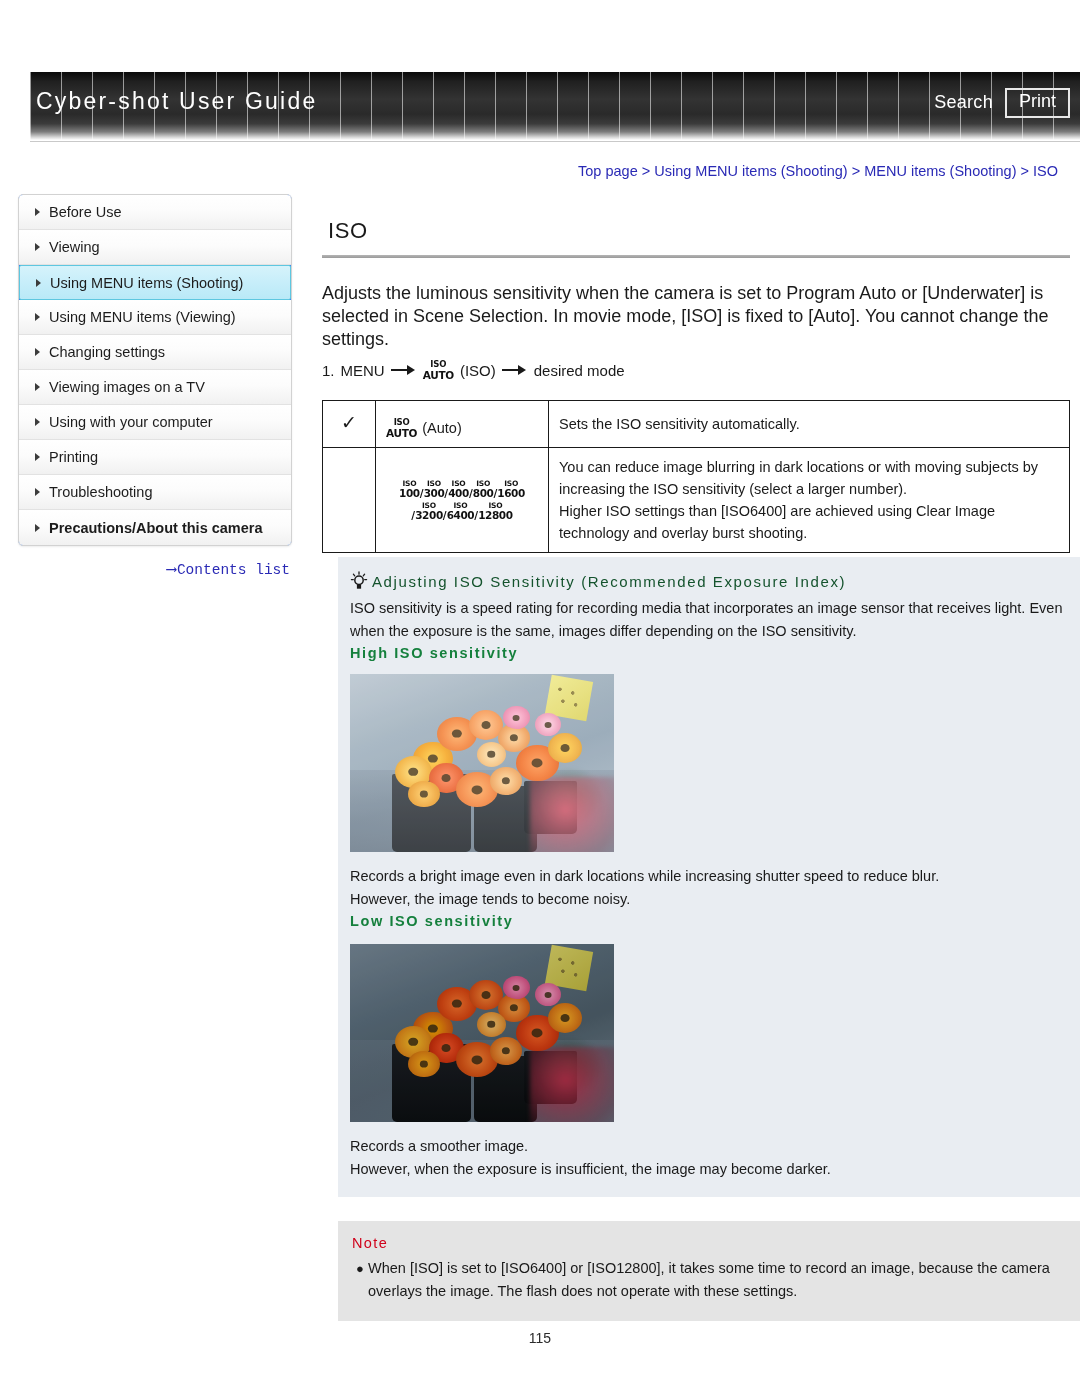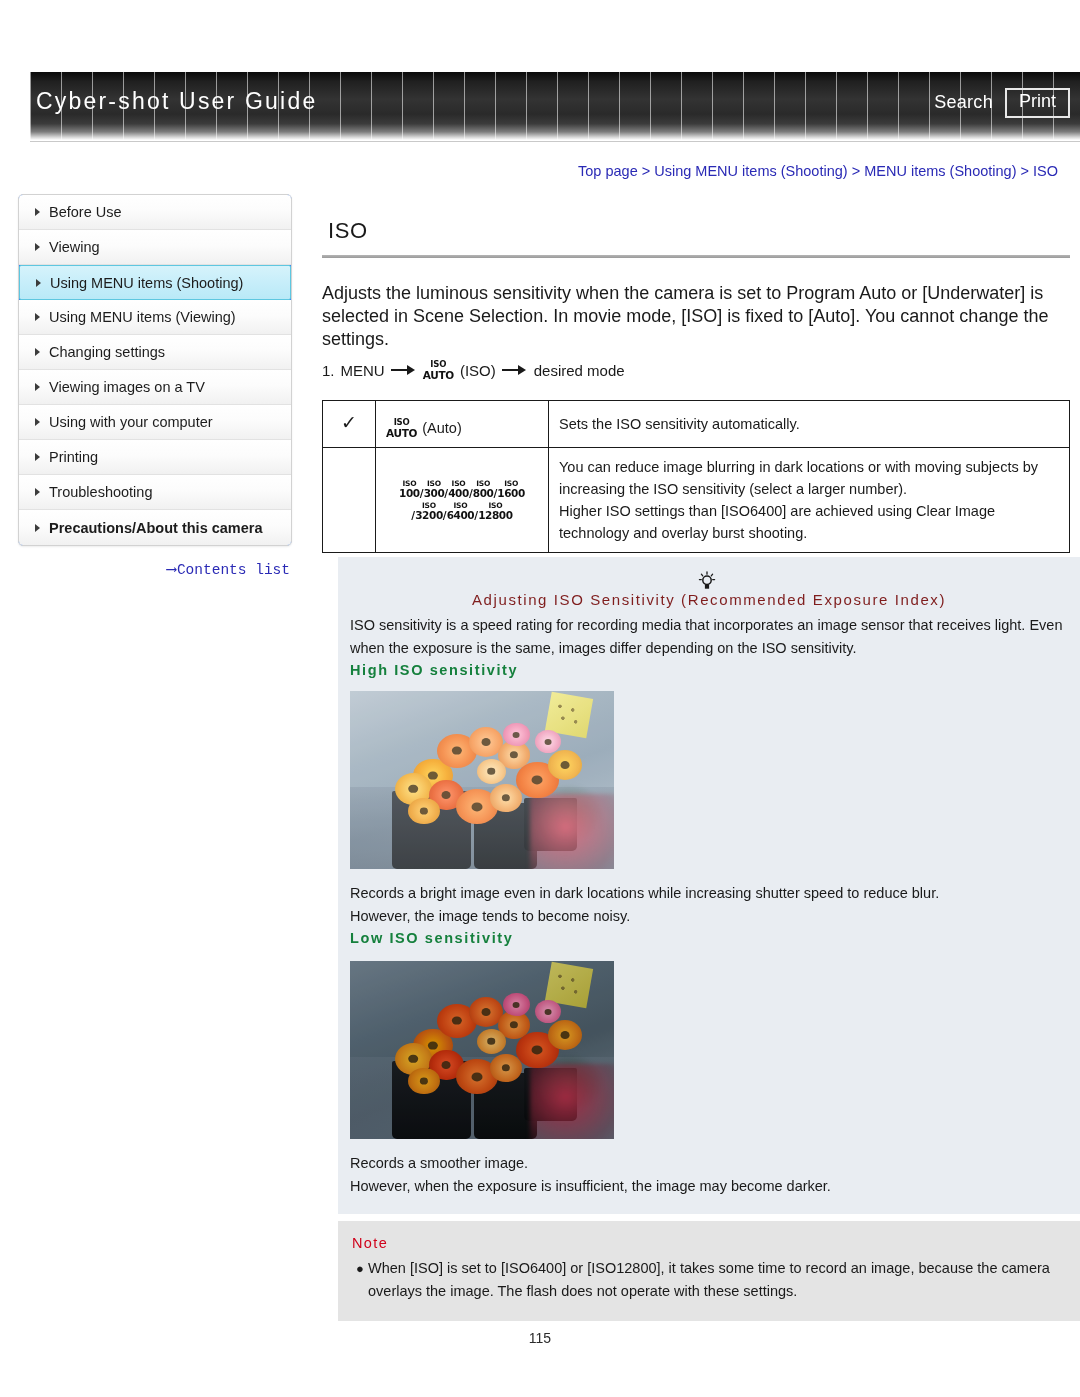--- a/index.html
+++ b/index.html
@@ -267,23 +267,22 @@
     background: #e9edf2;
     padding: 14px 0 16px 0;
     box-sizing: border-box;
   }
   .tip-inner { padding: 0 12px; }
   .tip-heading {
     display: flex;
     align-items: center;
     font-size: 15px;
     letter-spacing: 1.6px;
-    color: #7f1d1d;
+    color: #14532d;
     margin-bottom: 6px;
-    flex-direction: column;
   }
   .bulb-icon {
     position: relative;
     width: 18px; height: 20px;
     margin-right: 4px;
     flex: none;
   }
   .tip-body {
     font-size: 14.5px;
     line-height: 23px;

